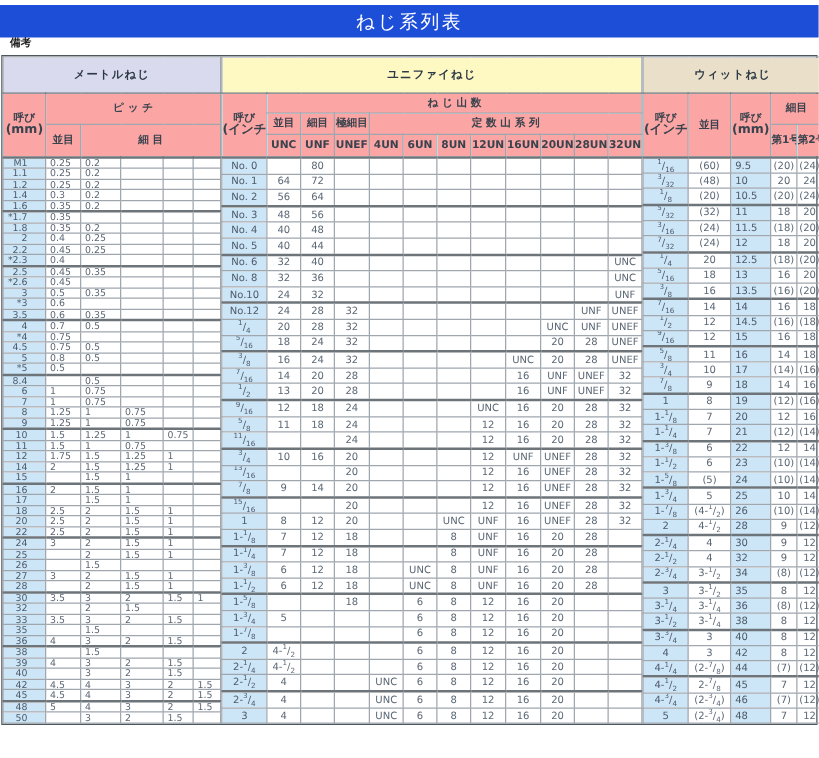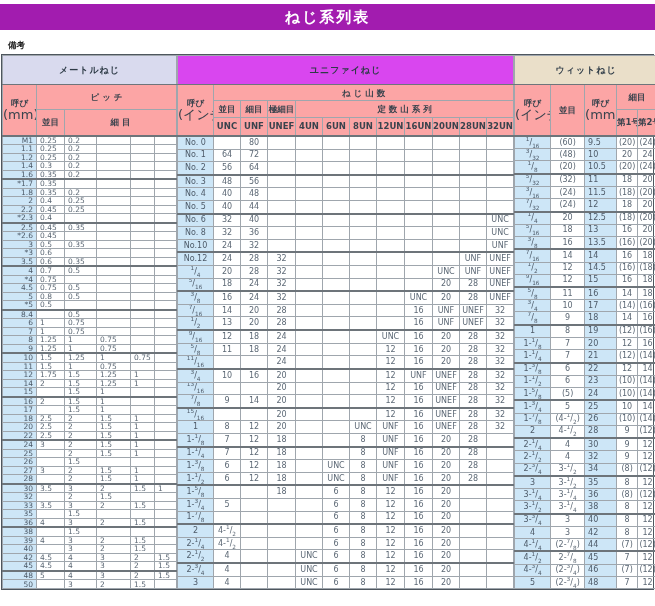--- a/index.html
+++ b/index.html
@@ -1,39 +1,39 @@
 <!DOCTYPE html>
 <html><head>
 <meta charset="utf-8">
 <style>
   *{margin:0;padding:0;box-sizing:border-box}
   html,body{width:655px;background:#fff}
   body{height:606px;font-family:"DejaVu Sans",sans-serif;overflow:hidden}
-  .title-bar{margin:4px 0 0;height:26px;background:#a21caf;color:#fff;text-align:center;
-             line-height:26px;font-size:15px;font-weight:bold;letter-spacing:2px}
-  .notes{display:flex;gap:7px;margin:10px 0 3px 8px;font-size:8.5px;color:#222;line-height:1.35}
+  .title-bar{margin:4px 0 0;height:26px;background:#1d4ed8;color:#fff;text-align:center;
+             line-height:26px;font-size:15px;font-weight:normal;letter-spacing:2px}
+  .notes{display:flex;gap:7px;margin:0 0 3px 8px;font-size:8.5px;color:#222;line-height:1.35}
   .notes-label{font-weight:bold;white-space:nowrap}
   .tables{display:flex;margin:0 1px;height:536px;border:1.5px solid #4e565e;background:#fff}
   table{border-collapse:collapse;table-layout:fixed;height:100%}
   table.metric{width:174px}
   table.unified{width:336px}
   table.whit{width:143px}
   th,td{border:1px solid #9fa6ad;overflow:hidden;white-space:nowrap;line-height:1}
   thead th{background:#fca5a5;font-size:8.5px;font-weight:bold;color:#39434d;text-align:center;padding:1px 0}
-  thead .sm{font-size:13px;font-weight:normal}
+  thead .sm{font-size:10px;font-weight:bold}
   th.band{height:29px;font-size:9px;letter-spacing:1px;border-bottom:1px solid #6e757b;color:#2e3b47}
   th.band.m{background:#d9daee}
-  th.band.u{background:#d946ef}
+  th.band.u{background:#fef9c3}
   th.band.w{background:#eadfc9}
   td{font-size:8px;color:#5c6875;padding:0}
   table.metric td{font-size:7.5px}
   td.blue{background:#cde6f7;color:#4d5a68}
   tr.gs td{border-top:2px solid #6d747a}
   thead tr:last-child th{border-bottom:2px solid #6d747a}
-  td.ar{text-align:right;padding-right:3px}
+  td.ar{text-align:right;padding-right:14px}
   td.al{text-align:left;padding-left:3px}
   td.ac{text-align:center}
   sup,sub{font-size:0.72em;line-height:0}
 </style>
 </head>
 <body>
 
 <div class="title-bar">ねじ系列表</div>
 
 <div class="notes">

